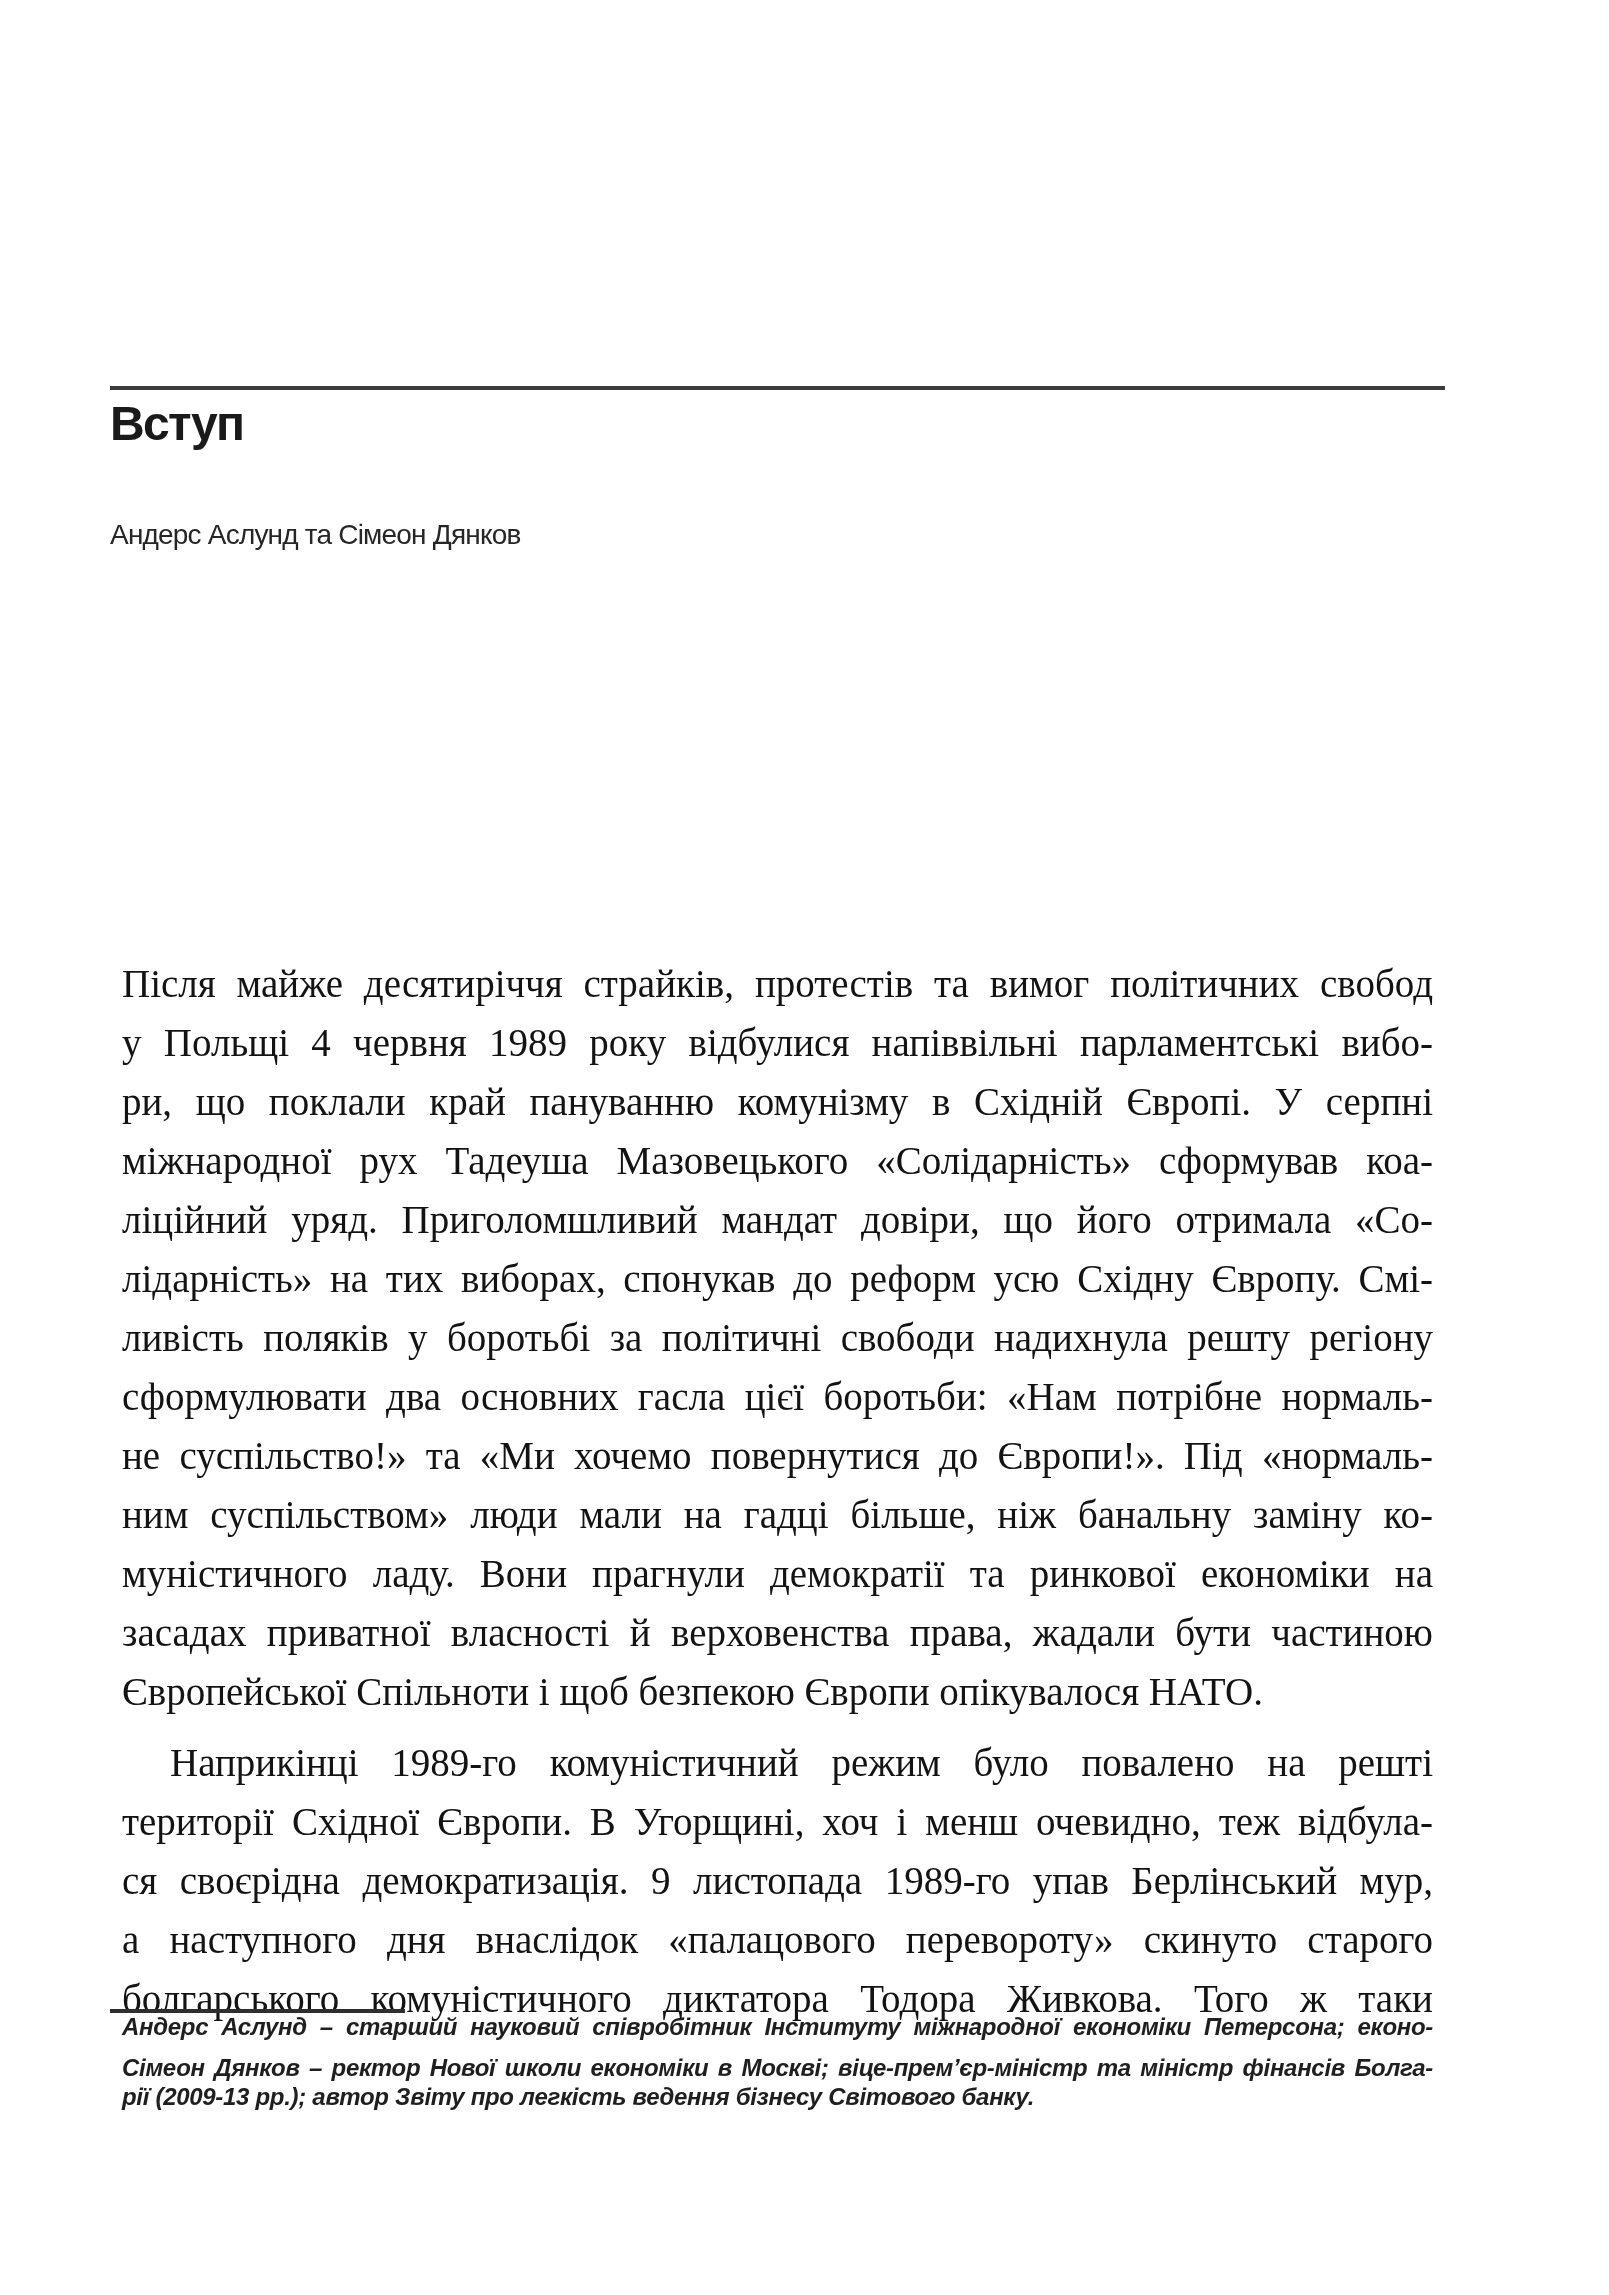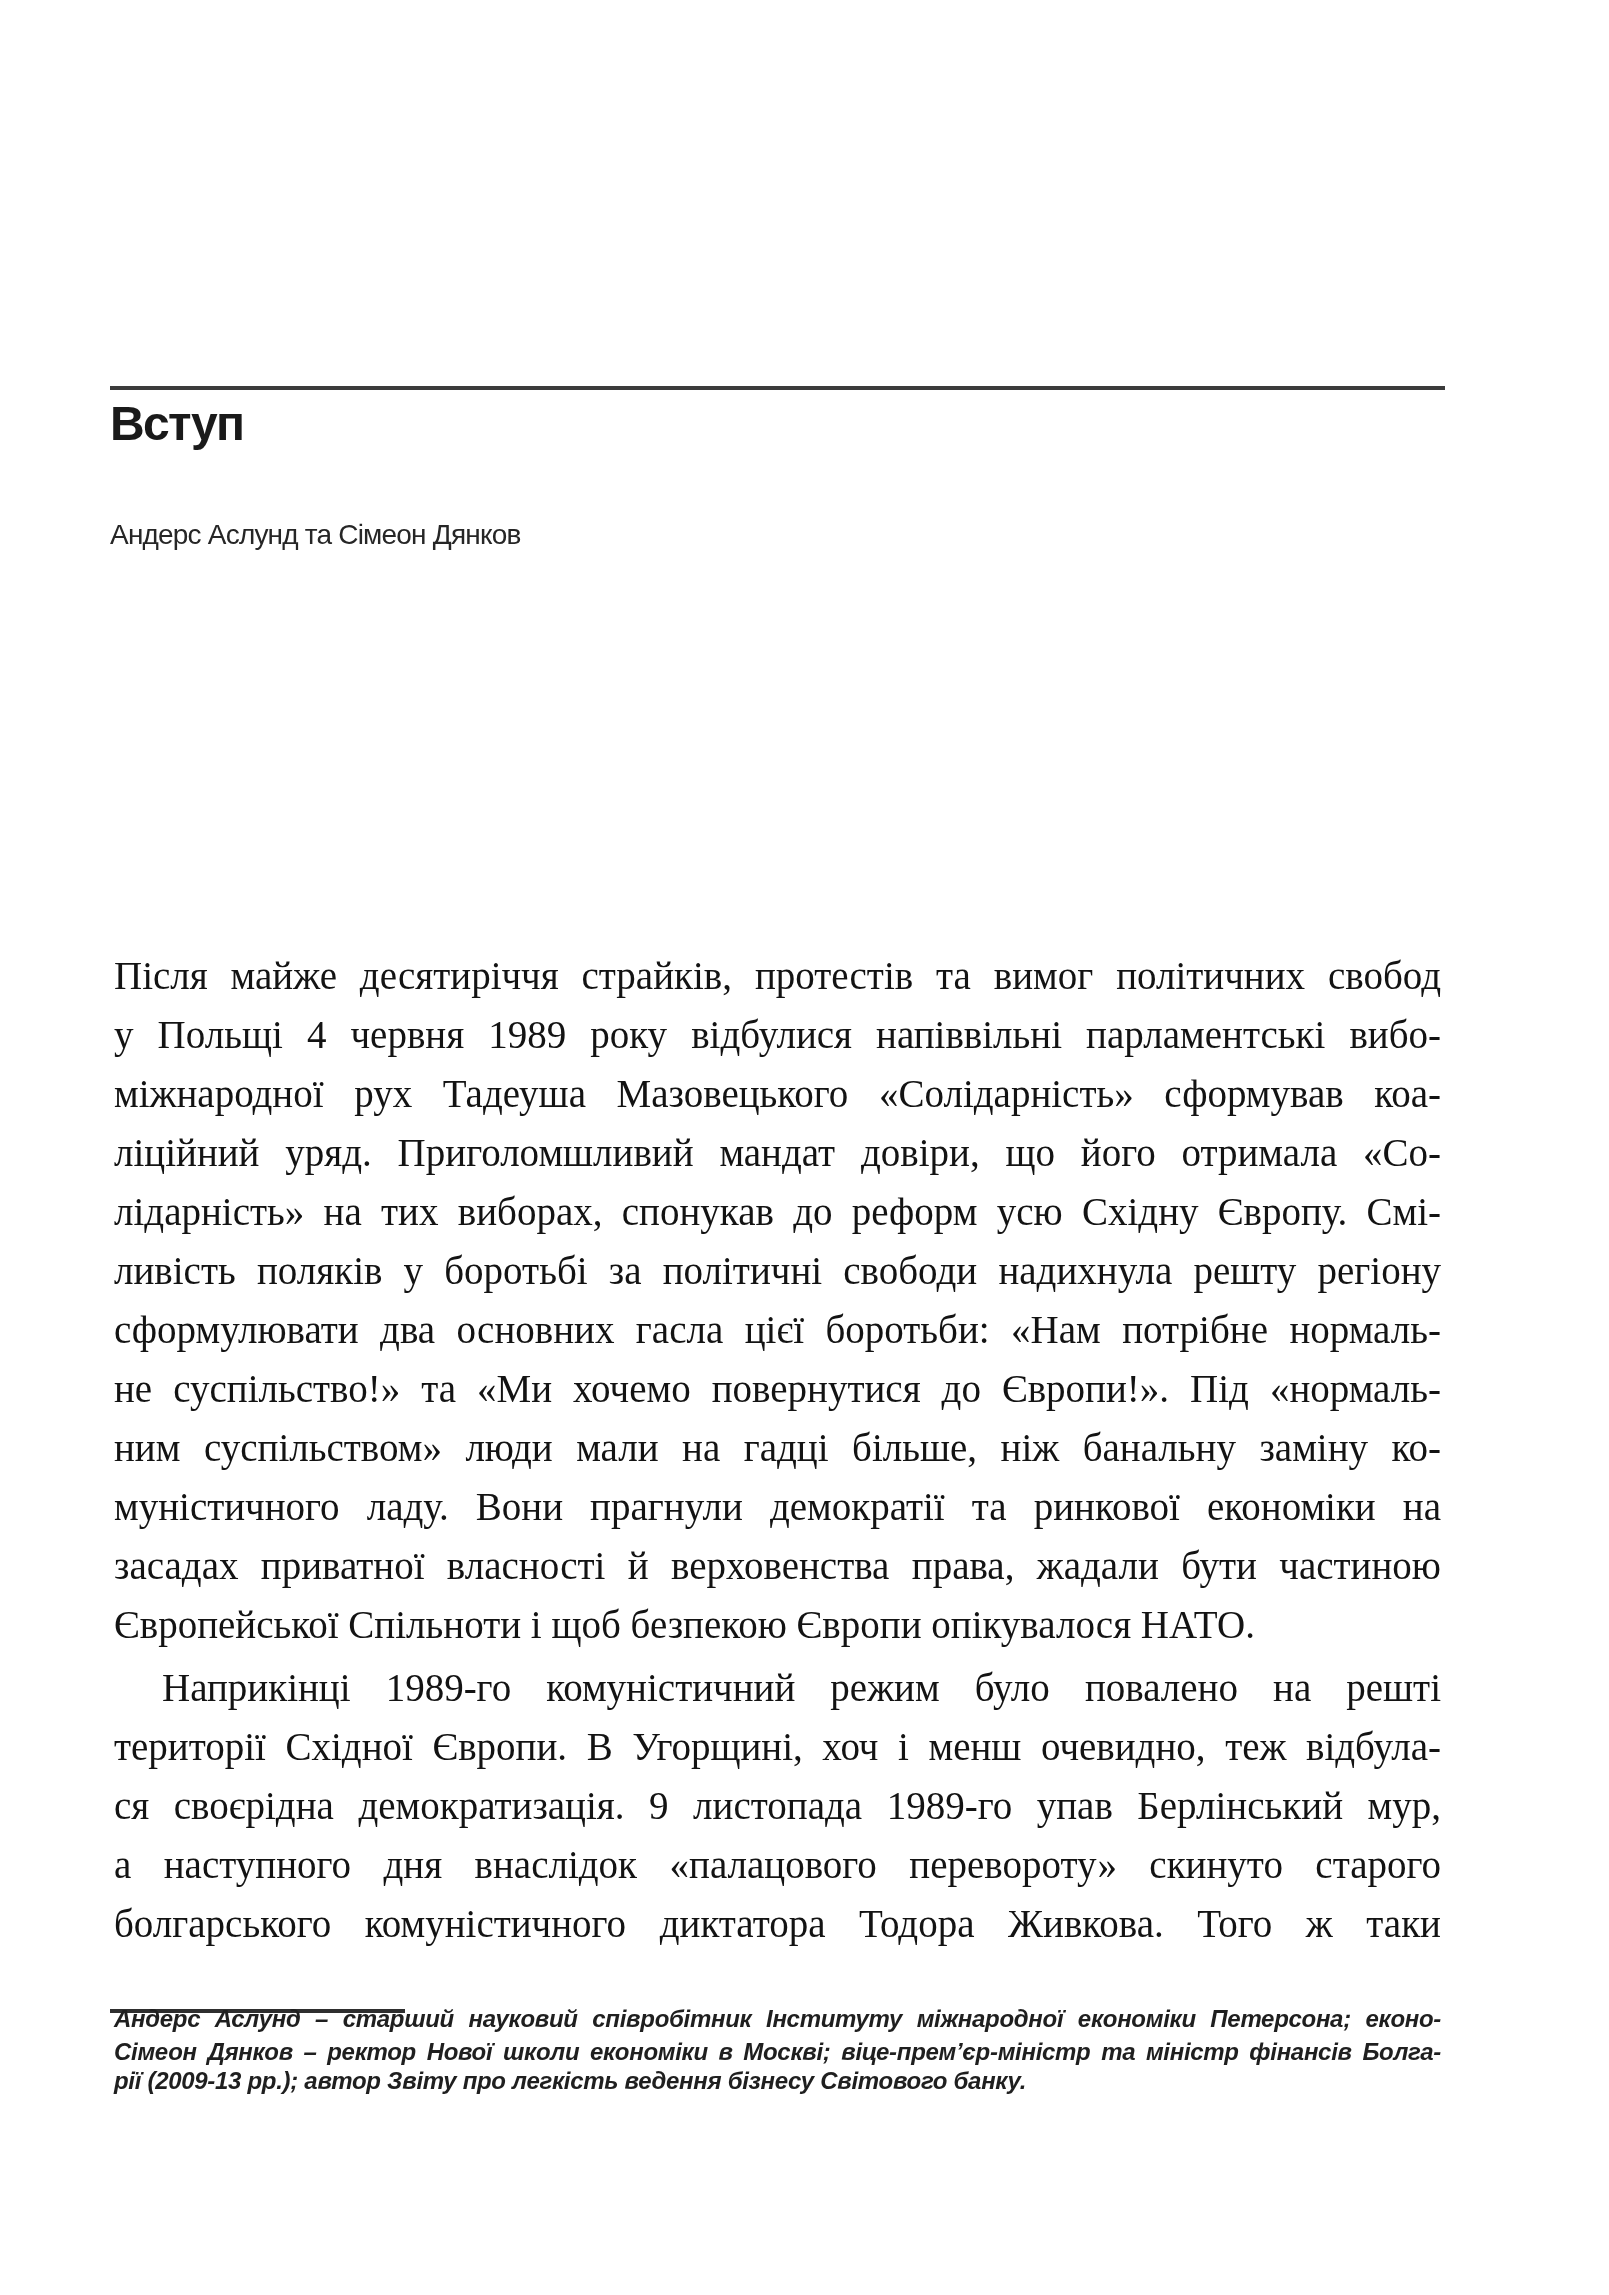--- a/index.html
+++ b/index.html
@@ -51,21 +51,21 @@
   .body-text {
     position: absolute;
     left: 0;
     top: 942px;
     width: 100%;
     font-family: "Liberation Serif", serif;
     font-size: 39px;
     line-height: 59px;
     color: #131313;
   }
-  .para { margin: 4px; }
+  .para { margin: 12px; }
   .text-line {
     text-align: justify;
     text-align-last: justify;
     white-space: normal;
   }
   .text-line.lastline { text-align-last: left; }
   .text-line.firstline-indent { text-indent: 48px; }
   .footnote-rule {
     position: absolute;
     left: 0;
@@ -98,20 +98,21 @@
 
 <div class="page" style="background: rgb(255, 255, 255);">
   <div class="content">
     <div class="title-rule" style="background: rgb(59, 59, 59);"></div>
     <h1 class="title">Вступ</h1>
     <div class="byline">Андерс Аслунд та Сімеон Дянков</div>
     <div class="body-text" id="body-text">
         <div class="para">
           <div class="text-line">Після майже десятиріччя страйків, протестів та вимог політичних свобод</div>
           <div class="text-line">у Польщі 4 червня 1989 року відбулися напіввільні парламентські вибо-</div>
+          <div class="text-line">ри, що поклали край пануванню комунізму в Східній Європі. У серпні</div>
           <div class="text-line">міжнародної рух Тадеуша Мазовецького «Солідарність» сформував коа-</div>
           <div class="text-line">ліційний уряд. Приголомшливий мандат довіри, що його отримала «Со-</div>
           <div class="text-line">лідарність» на тих виборах, спонукав до реформ усю Східну Європу. Смі-</div>
           <div class="text-line">ливість поляків у боротьбі за політичні свободи надихнула решту регіону</div>
           <div class="text-line">сформулювати два основних гасла цієї боротьби: «Нам потрібне нормаль-</div>
           <div class="text-line">не суспільство!» та «Ми хочемо повернутися до Європи!». Під «нормаль-</div>
           <div class="text-line">ним суспільством» люди мали на гадці більше, ніж банальну заміну ко-</div>
           <div class="text-line">муністичного ладу. Вони прагнули демократії та ринкової економіки на</div>
           <div class="text-line">засадах приватної власності й верховенства права, жадали бути частиною</div>
           <div class="text-line lastline">Європейської Спільноти і щоб безпекою Європи опікувалося НАТО.</div>

